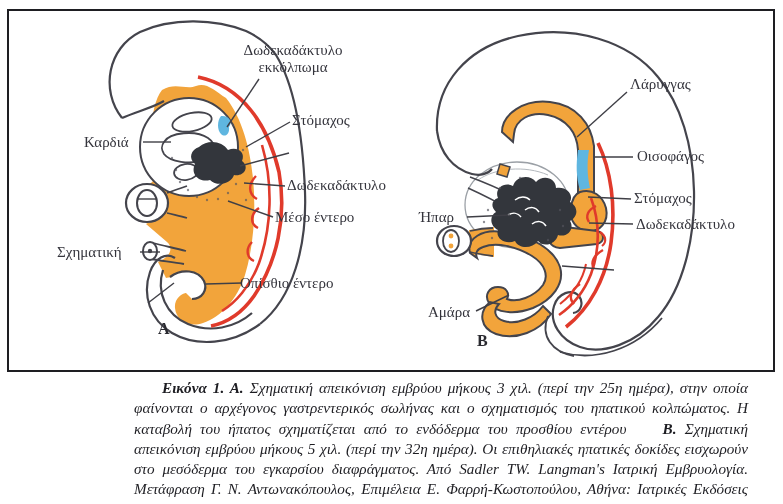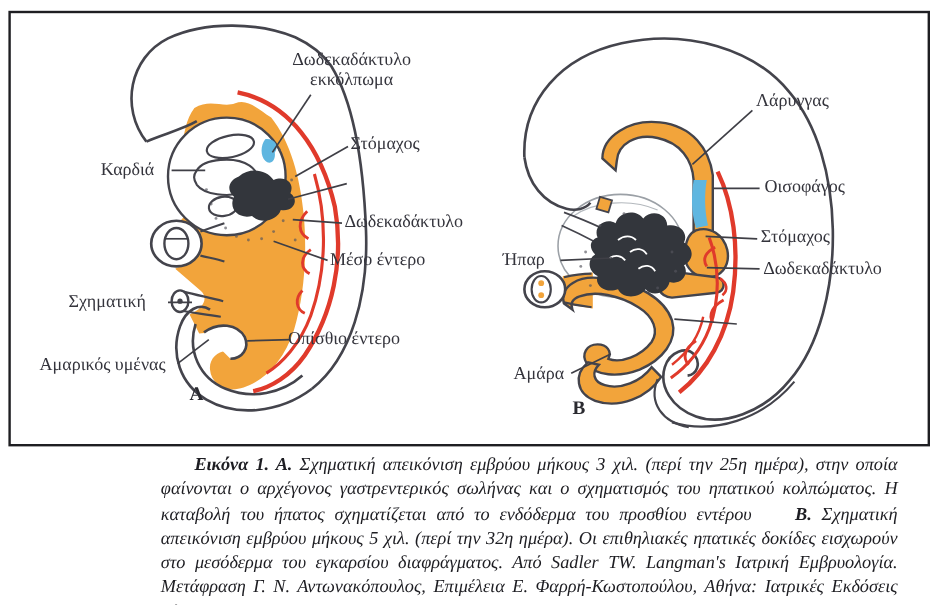--- a/index.html
+++ b/index.html
@@ -207,21 +207,20 @@
     </g>
   </svg>
 
   <div class="lbl wrap center" style="left:241px; top:42px;  width:104px;">Δωδεκαδάκτυλο εκκόλπωμα</div>
   <div class="lbl right" style="left:84px;  top:134px; width:56px;">Καρδιά</div>
   <div class="lbl" style="left:292px; top:112px;">Στόμαχος</div>
   <div class="lbl" style="left:287px; top:177px;">Δωδεκαδάκτυλο</div>
   <div class="lbl" style="left:275px; top:209px;">Μέσο έντερο</div>
   <div class="lbl" style="left:57px;  top:244px;">Σχηματική</div>
   <div class="lbl" style="left:240px; top:275px;">Οπίσθιο έντερο</div>
-  <div class="lbl" style="left:33px;  top:296px;">Αμαρικός υμένας</div>
   <div class="letter" style="left:158px; top:320px;">A</div>
 
   <div class="lbl" style="left:630px; top:76px;">Λάρυγγας</div>
   <div class="lbl" style="left:637px; top:148px;">Οισοφάγος</div>
   <div class="lbl" style="left:634px; top:190px;">Στόμαχος</div>
   <div class="lbl" style="left:419px; top:209px;text-align:right;">Ήπαρ</div>
   <div class="lbl" style="left:636px; top:216px;">Δωδεκαδάκτυλο</div>
   <div class="lbl" style="left:428px; top:304px;">Αμάρα</div>
   <div class="letter" style="left:477px; top:332px;">B</div>
 

